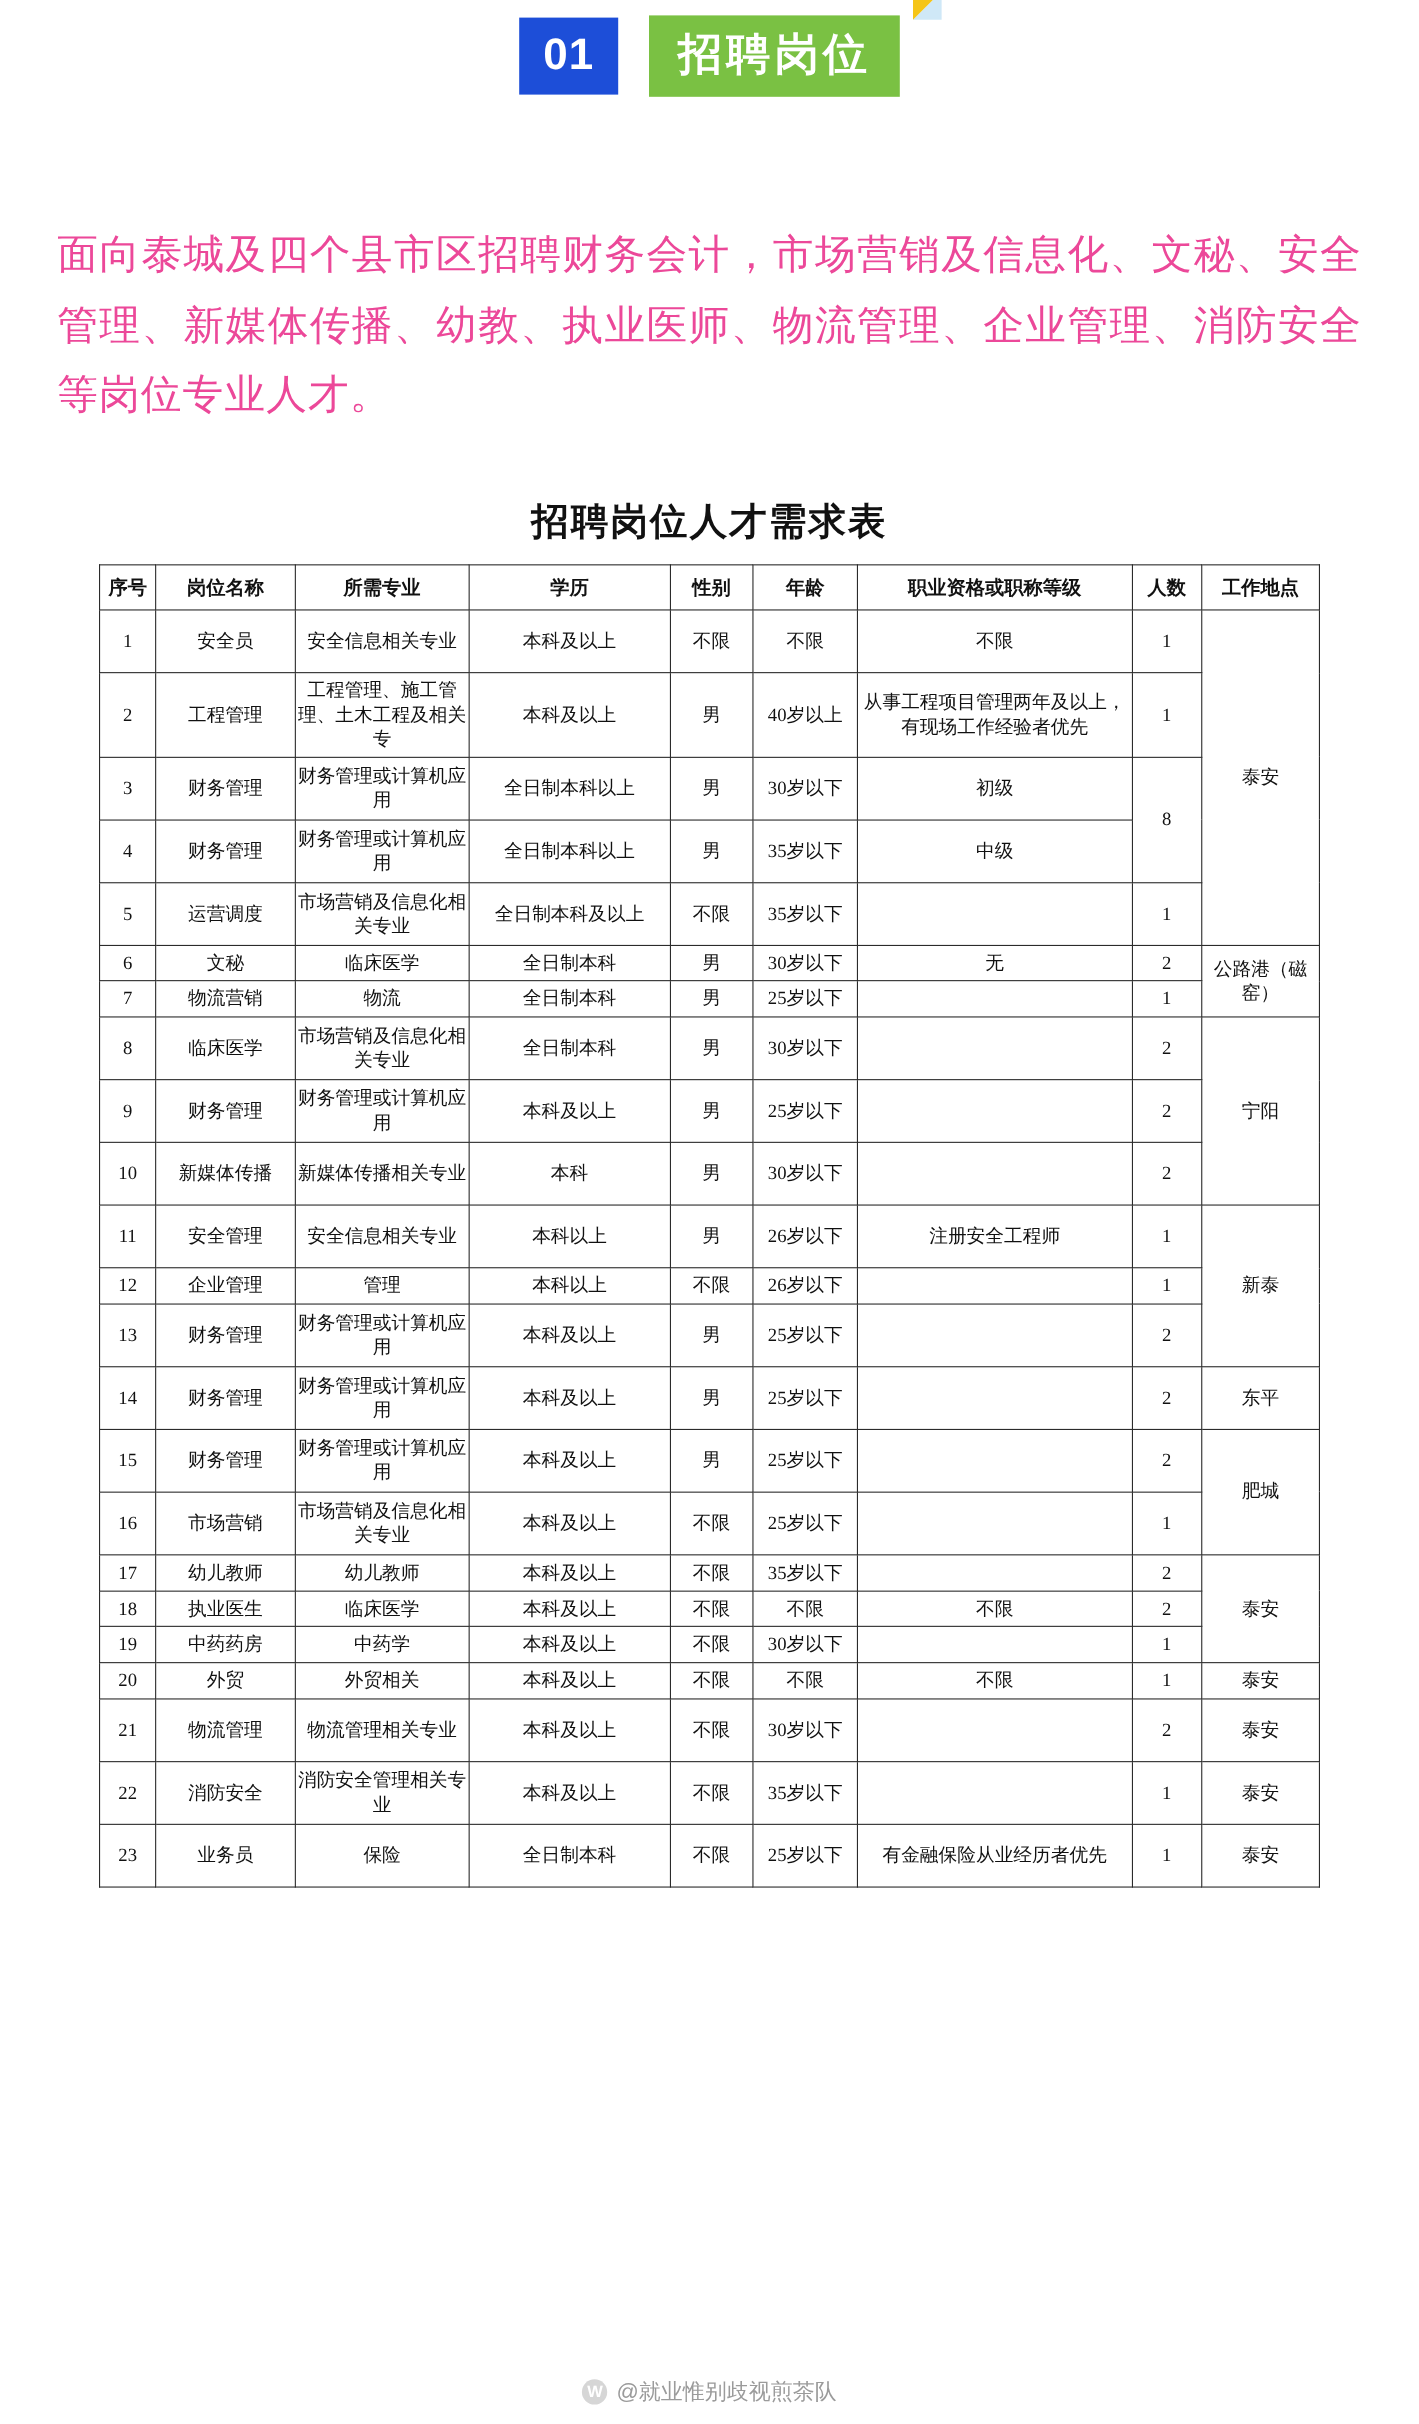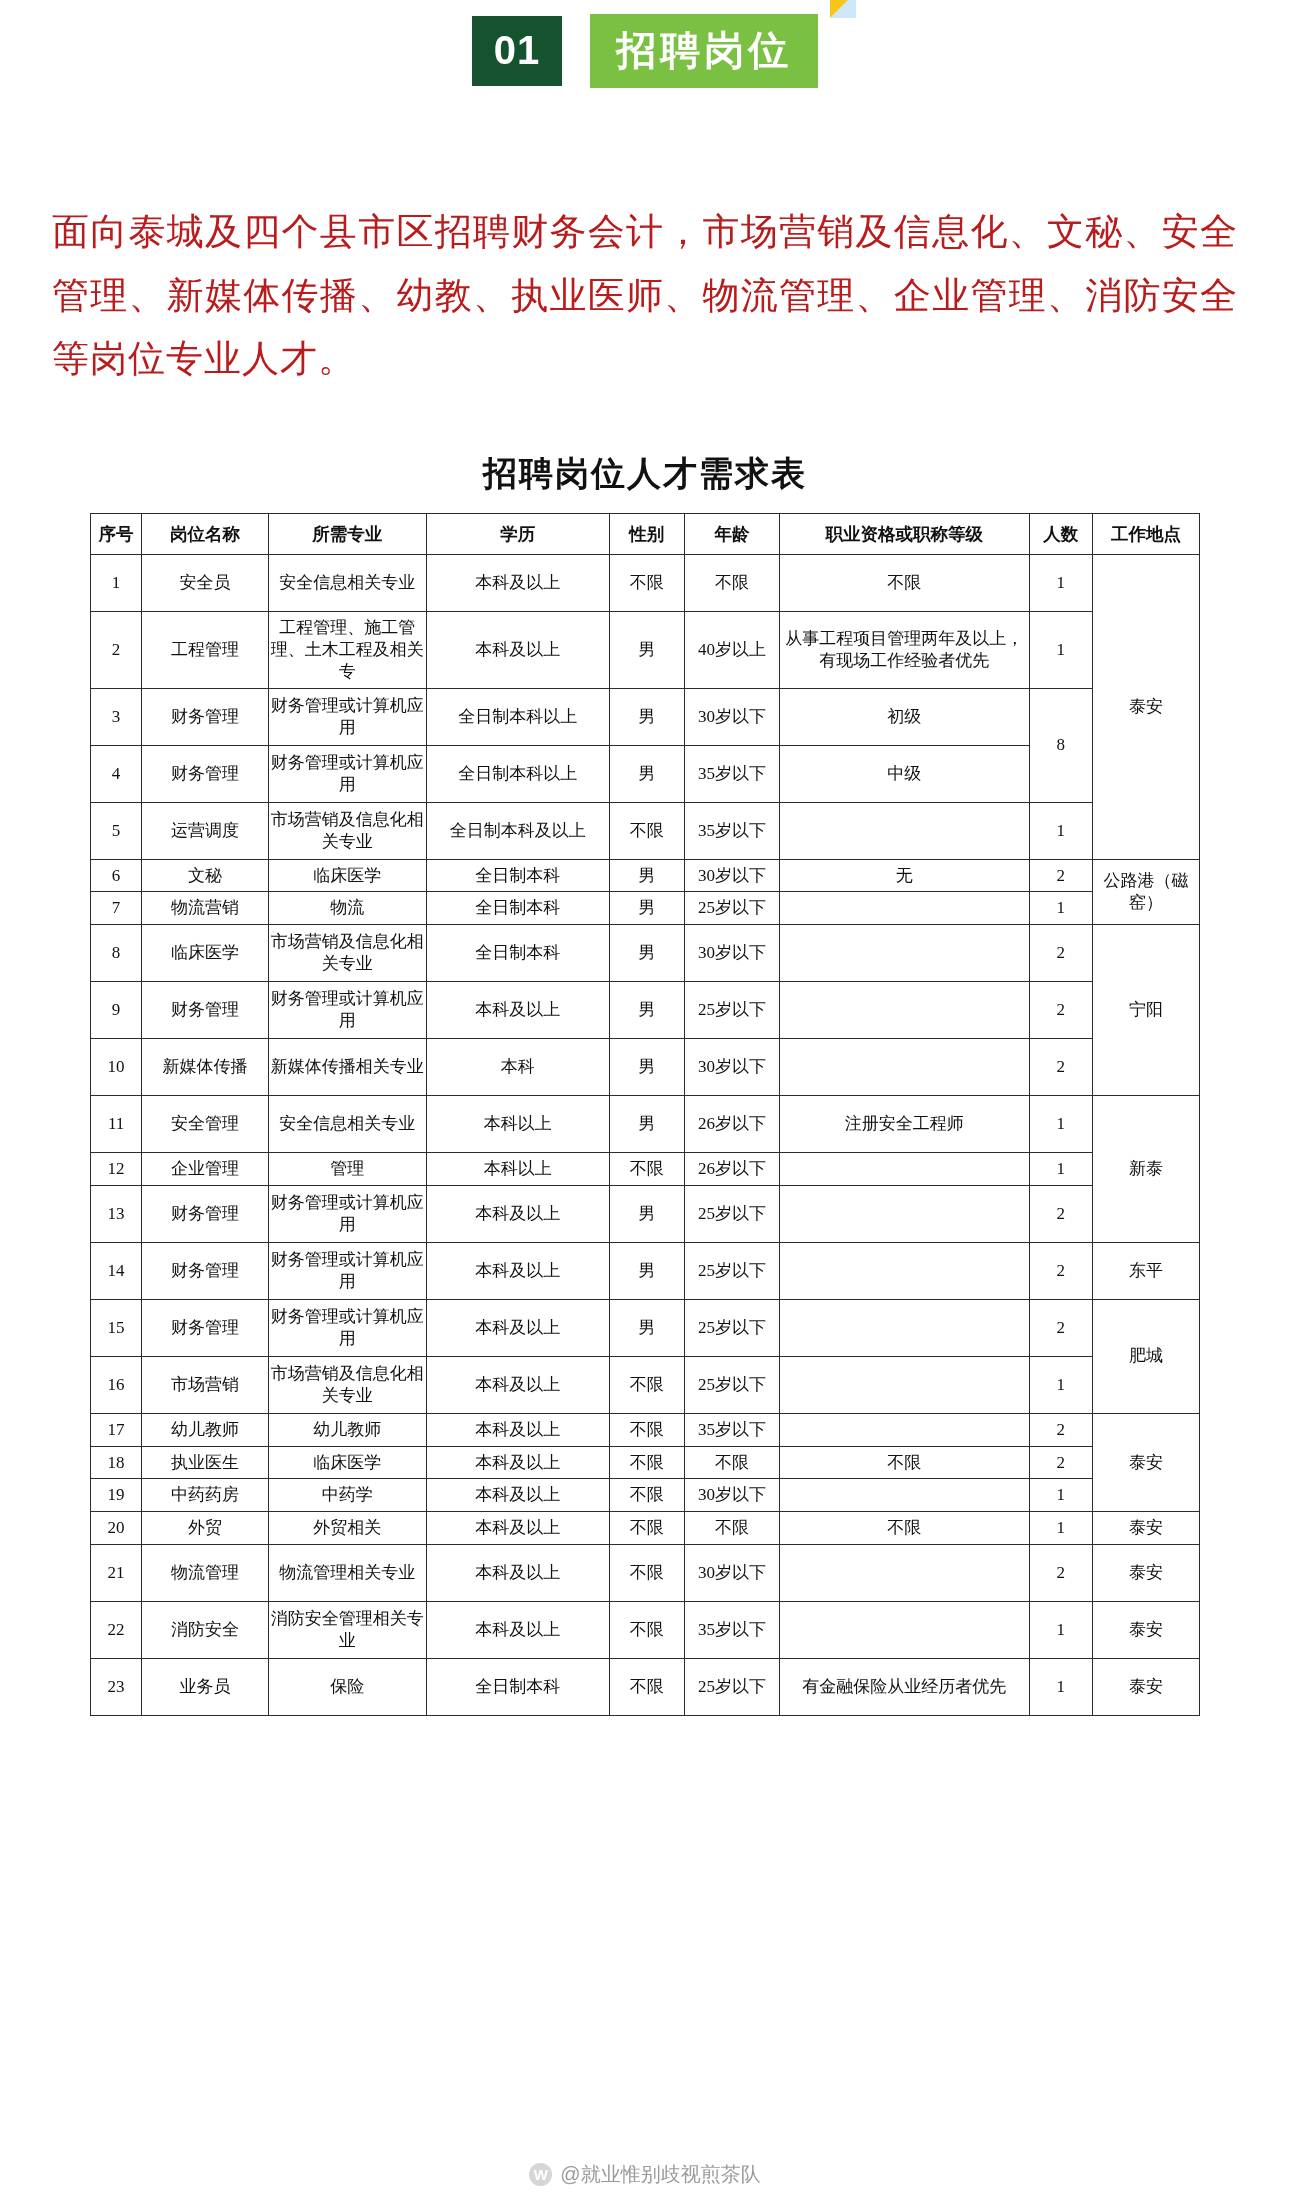--- a/index.html
+++ b/index.html
@@ -21,21 +21,21 @@
     display: flex;
     justify-content: center;
     align-items: flex-start;
   }
   .header-inner {
     position: relative;
     display: flex;
     align-items: center;
   }
   .num-box {
-    background: #14532d;
+    background: #1d4ed8;
     color: #ffffff;
     font-size: 40px;
     font-weight: bold;
     line-height: 1;
     padding: 14px 22px 16px 22px;
     letter-spacing: 1px;
   }
   .title-box {
     background: #7ac143;
     color: #ffffff;
@@ -64,21 +64,21 @@
     border-right: 26px solid transparent;
     border-top: 26px solid #f5c518;
   }
 
   
   .intro {
     margin: 112px 52px 0 52px;
     font-size: 37px;
     line-height: 1.72;
     letter-spacing: 1px;
-    color: #b91c1c;
+    color: #ec4899;
     text-align: justify;
   }
 
   
   .table-title {
     margin-top: 60px;
     text-align: center;
     font-family: "Liberation Serif", serif;
     font-weight: bold;
     font-size: 34px;

